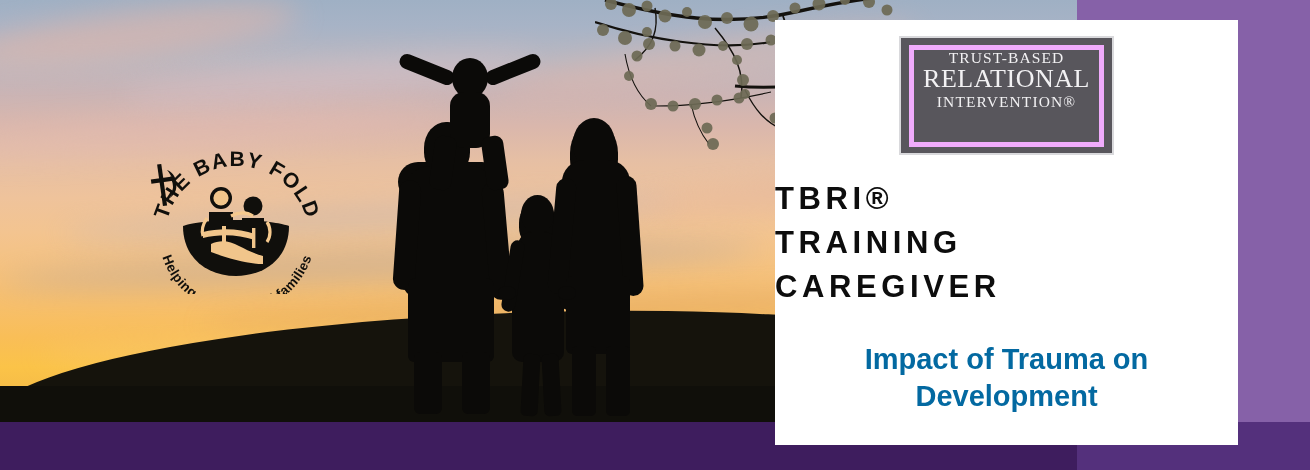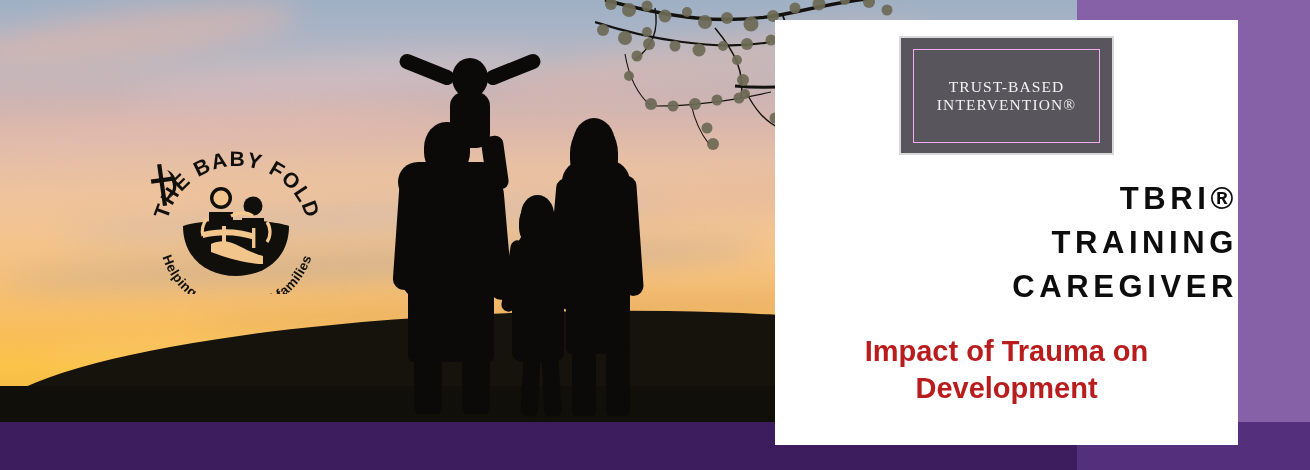--- a/index.html
+++ b/index.html
@@ -192,25 +192,24 @@
     background: #58565c;
     border: 2px solid #d9d9dc;
     box-sizing: border-box;
     display: flex;
     align-items: center;
     justify-content: center;
   }
   .tbri-inner {
     width: 185px;
     height: 92px;
-    border: 1px solid #f0abfc;
+    border: 5px solid #f0abfc;
     display: flex;
     flex-direction: column;
     align-items: center;
-    justify-content: center;
     color: #f2f1f3;
   }
   .tbri-l1 {
     font-family: "Liberation Serif", serif;
     font-size: 15.5px;
     letter-spacing: 1.1px;
     line-height: 1;
     margin-bottom: 1px;
   }
   .tbri-l2 {
@@ -222,34 +221,34 @@
   .tbri-l3 {
     font-family: "Liberation Serif", serif;
     font-size: 15.5px;
     letter-spacing: 1.1px;
     line-height: 1;
     margin-top: 1px;
   }
 
   .card-title {
     margin-top: 22px;
-    text-align: right;
+    text-align: left;
     color: #0d0d0d;
     font-weight: bold;
     font-size: 31px;
     letter-spacing: 4.6px;
     line-height: 1.42;
     width: 100%;
   }
   .card-title div { white-space: nowrap; }
 
   .card-sub {
-    margin-top: 24px;
+    margin-top: 32px;
     text-align: center;
-    color: #b91c1c;
+    color: #0369a1;
     font-weight: bold;
     font-size: 29px;
     line-height: 1.28;
     width: 92%;
   }
 
   
   .bottom-dark {
     position: absolute;
     left: 0;
@@ -442,20 +441,21 @@
   </div>
 
   <div class="bottom-dark"></div>
   <div class="bottom-light"></div>
 
   <div class="card">
 
     <div class="tbri-logo-box">
       <div class="tbri-inner">
         <div class="tbri-l1">TRUST-BASED</div>
+        <div class="tbri-l2">RELATIONAL</div>
         <div class="tbri-l3">INTERVENTION®</div>
       </div>
     </div>
 
     <div class="card-title">
       <div>TBRI®</div>
       <div>TRAINING</div>
       <div>CAREGIVER</div>
     </div>
 

